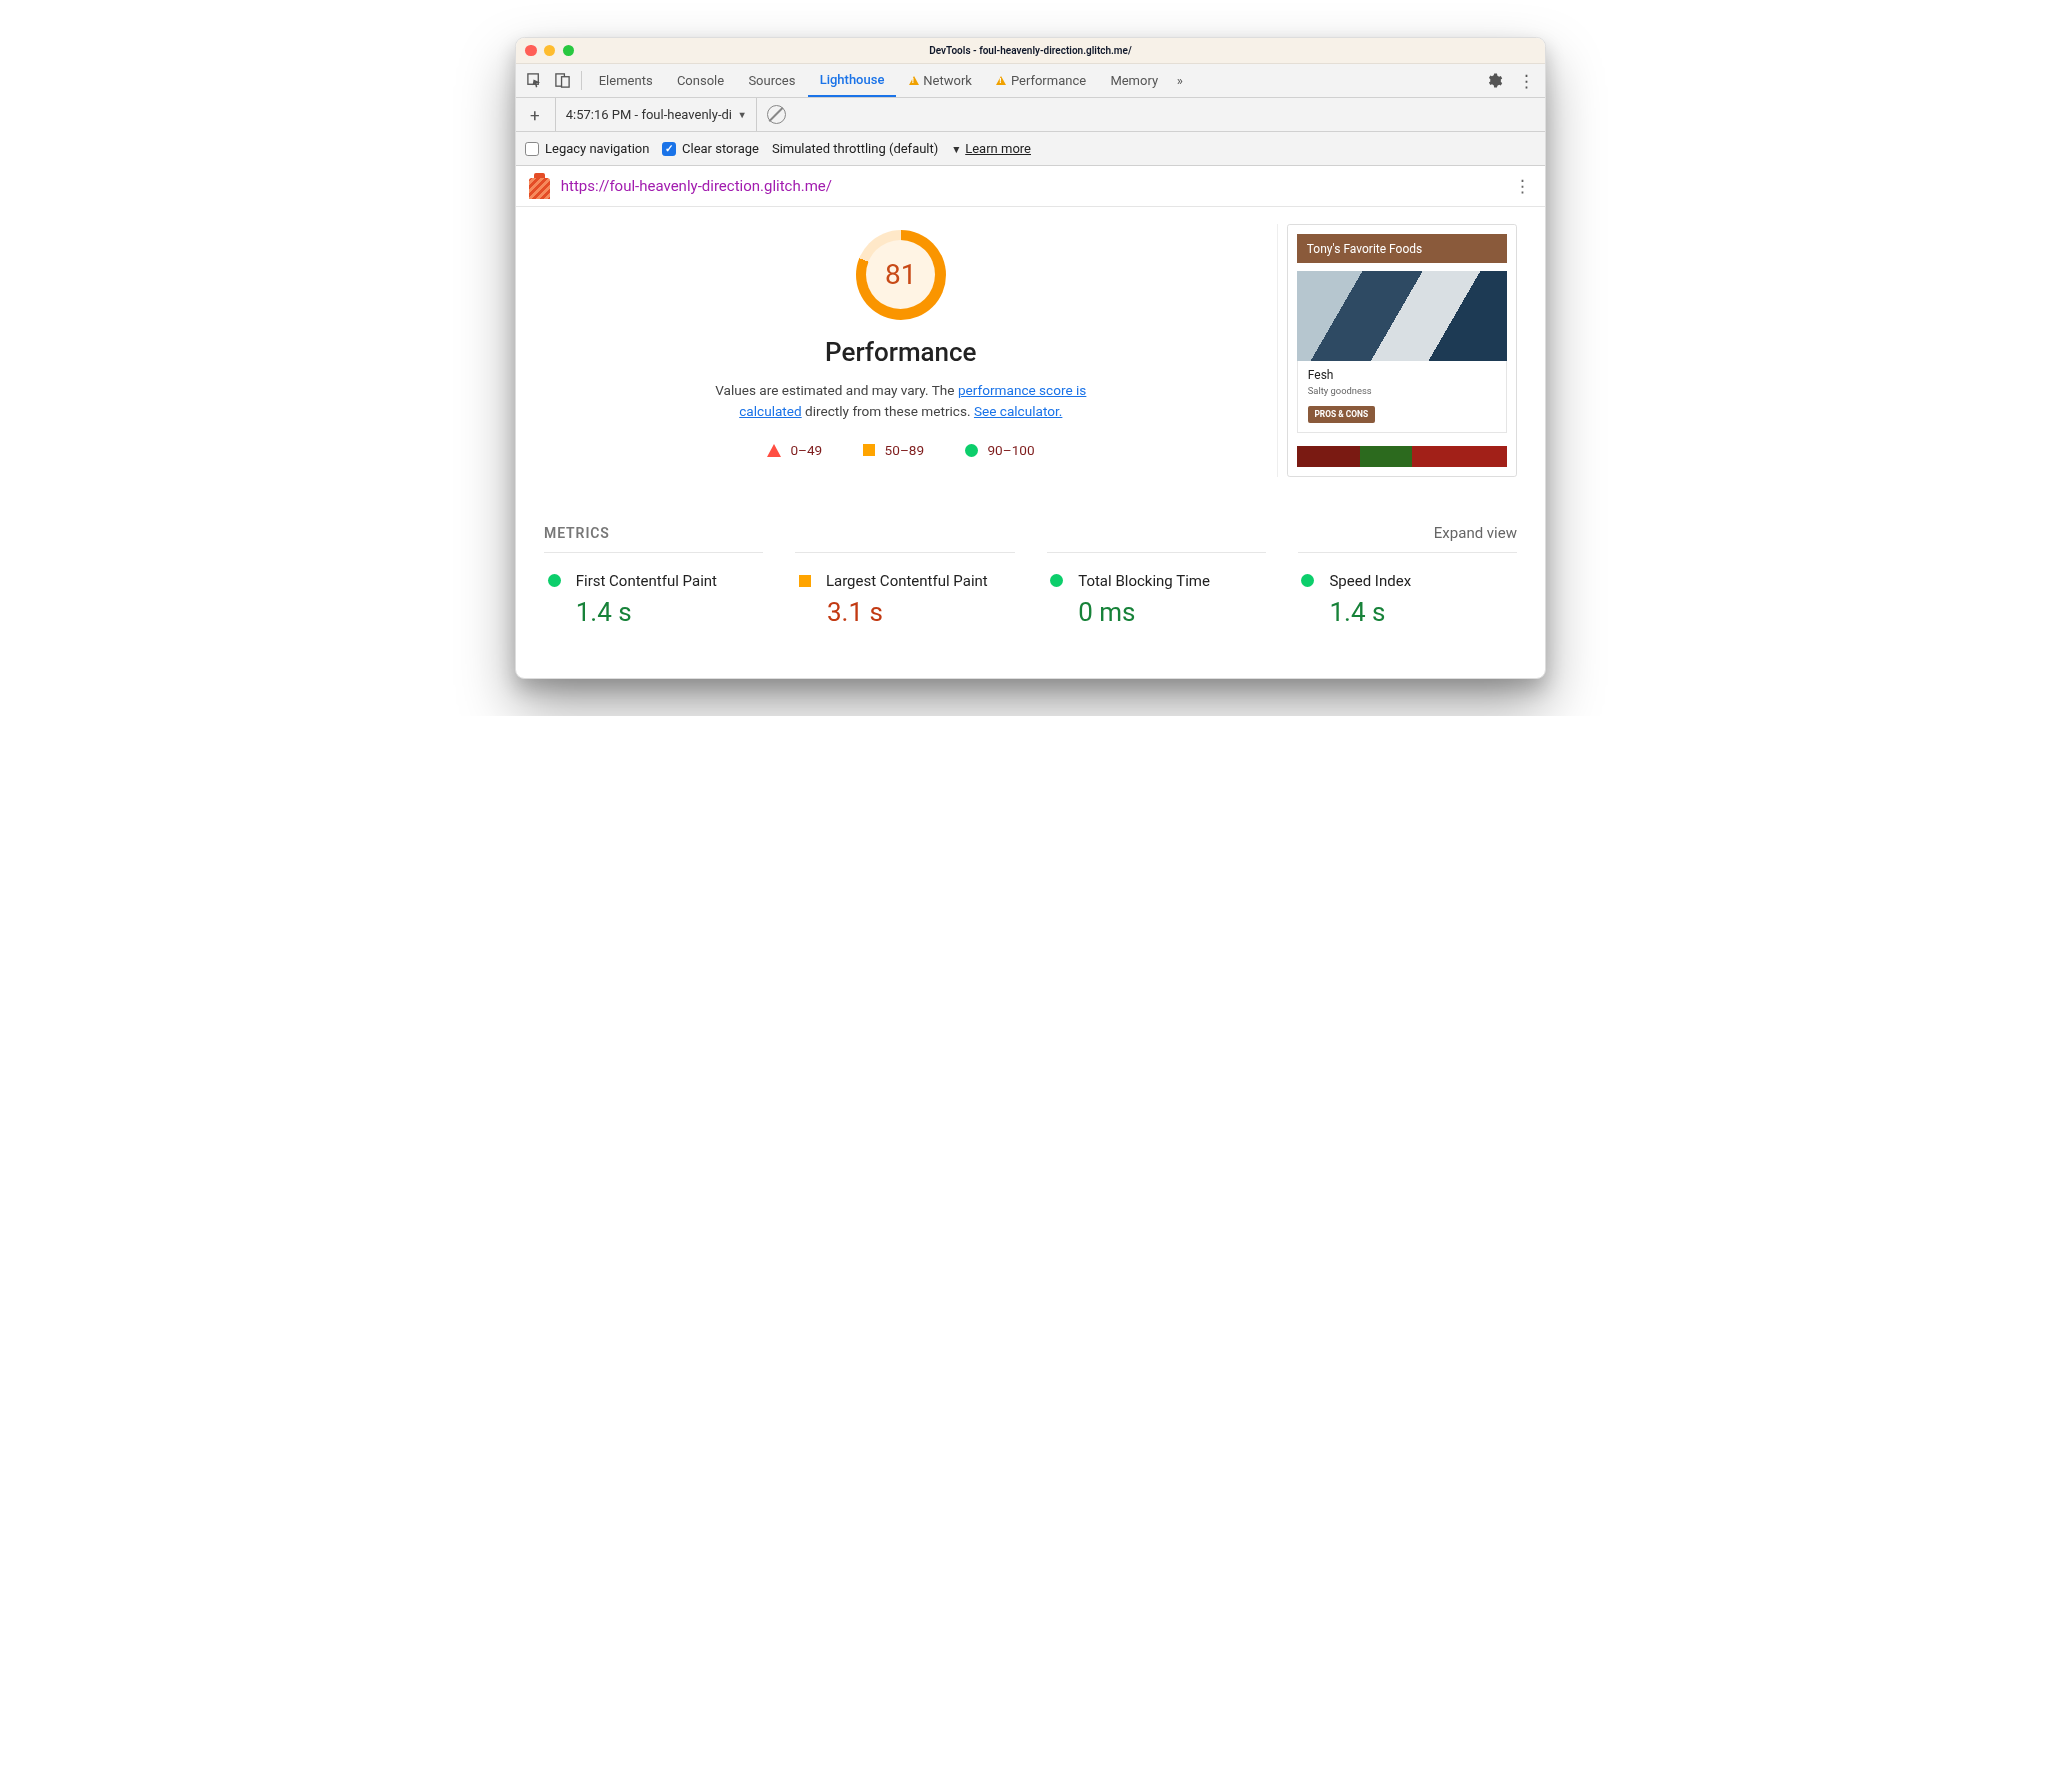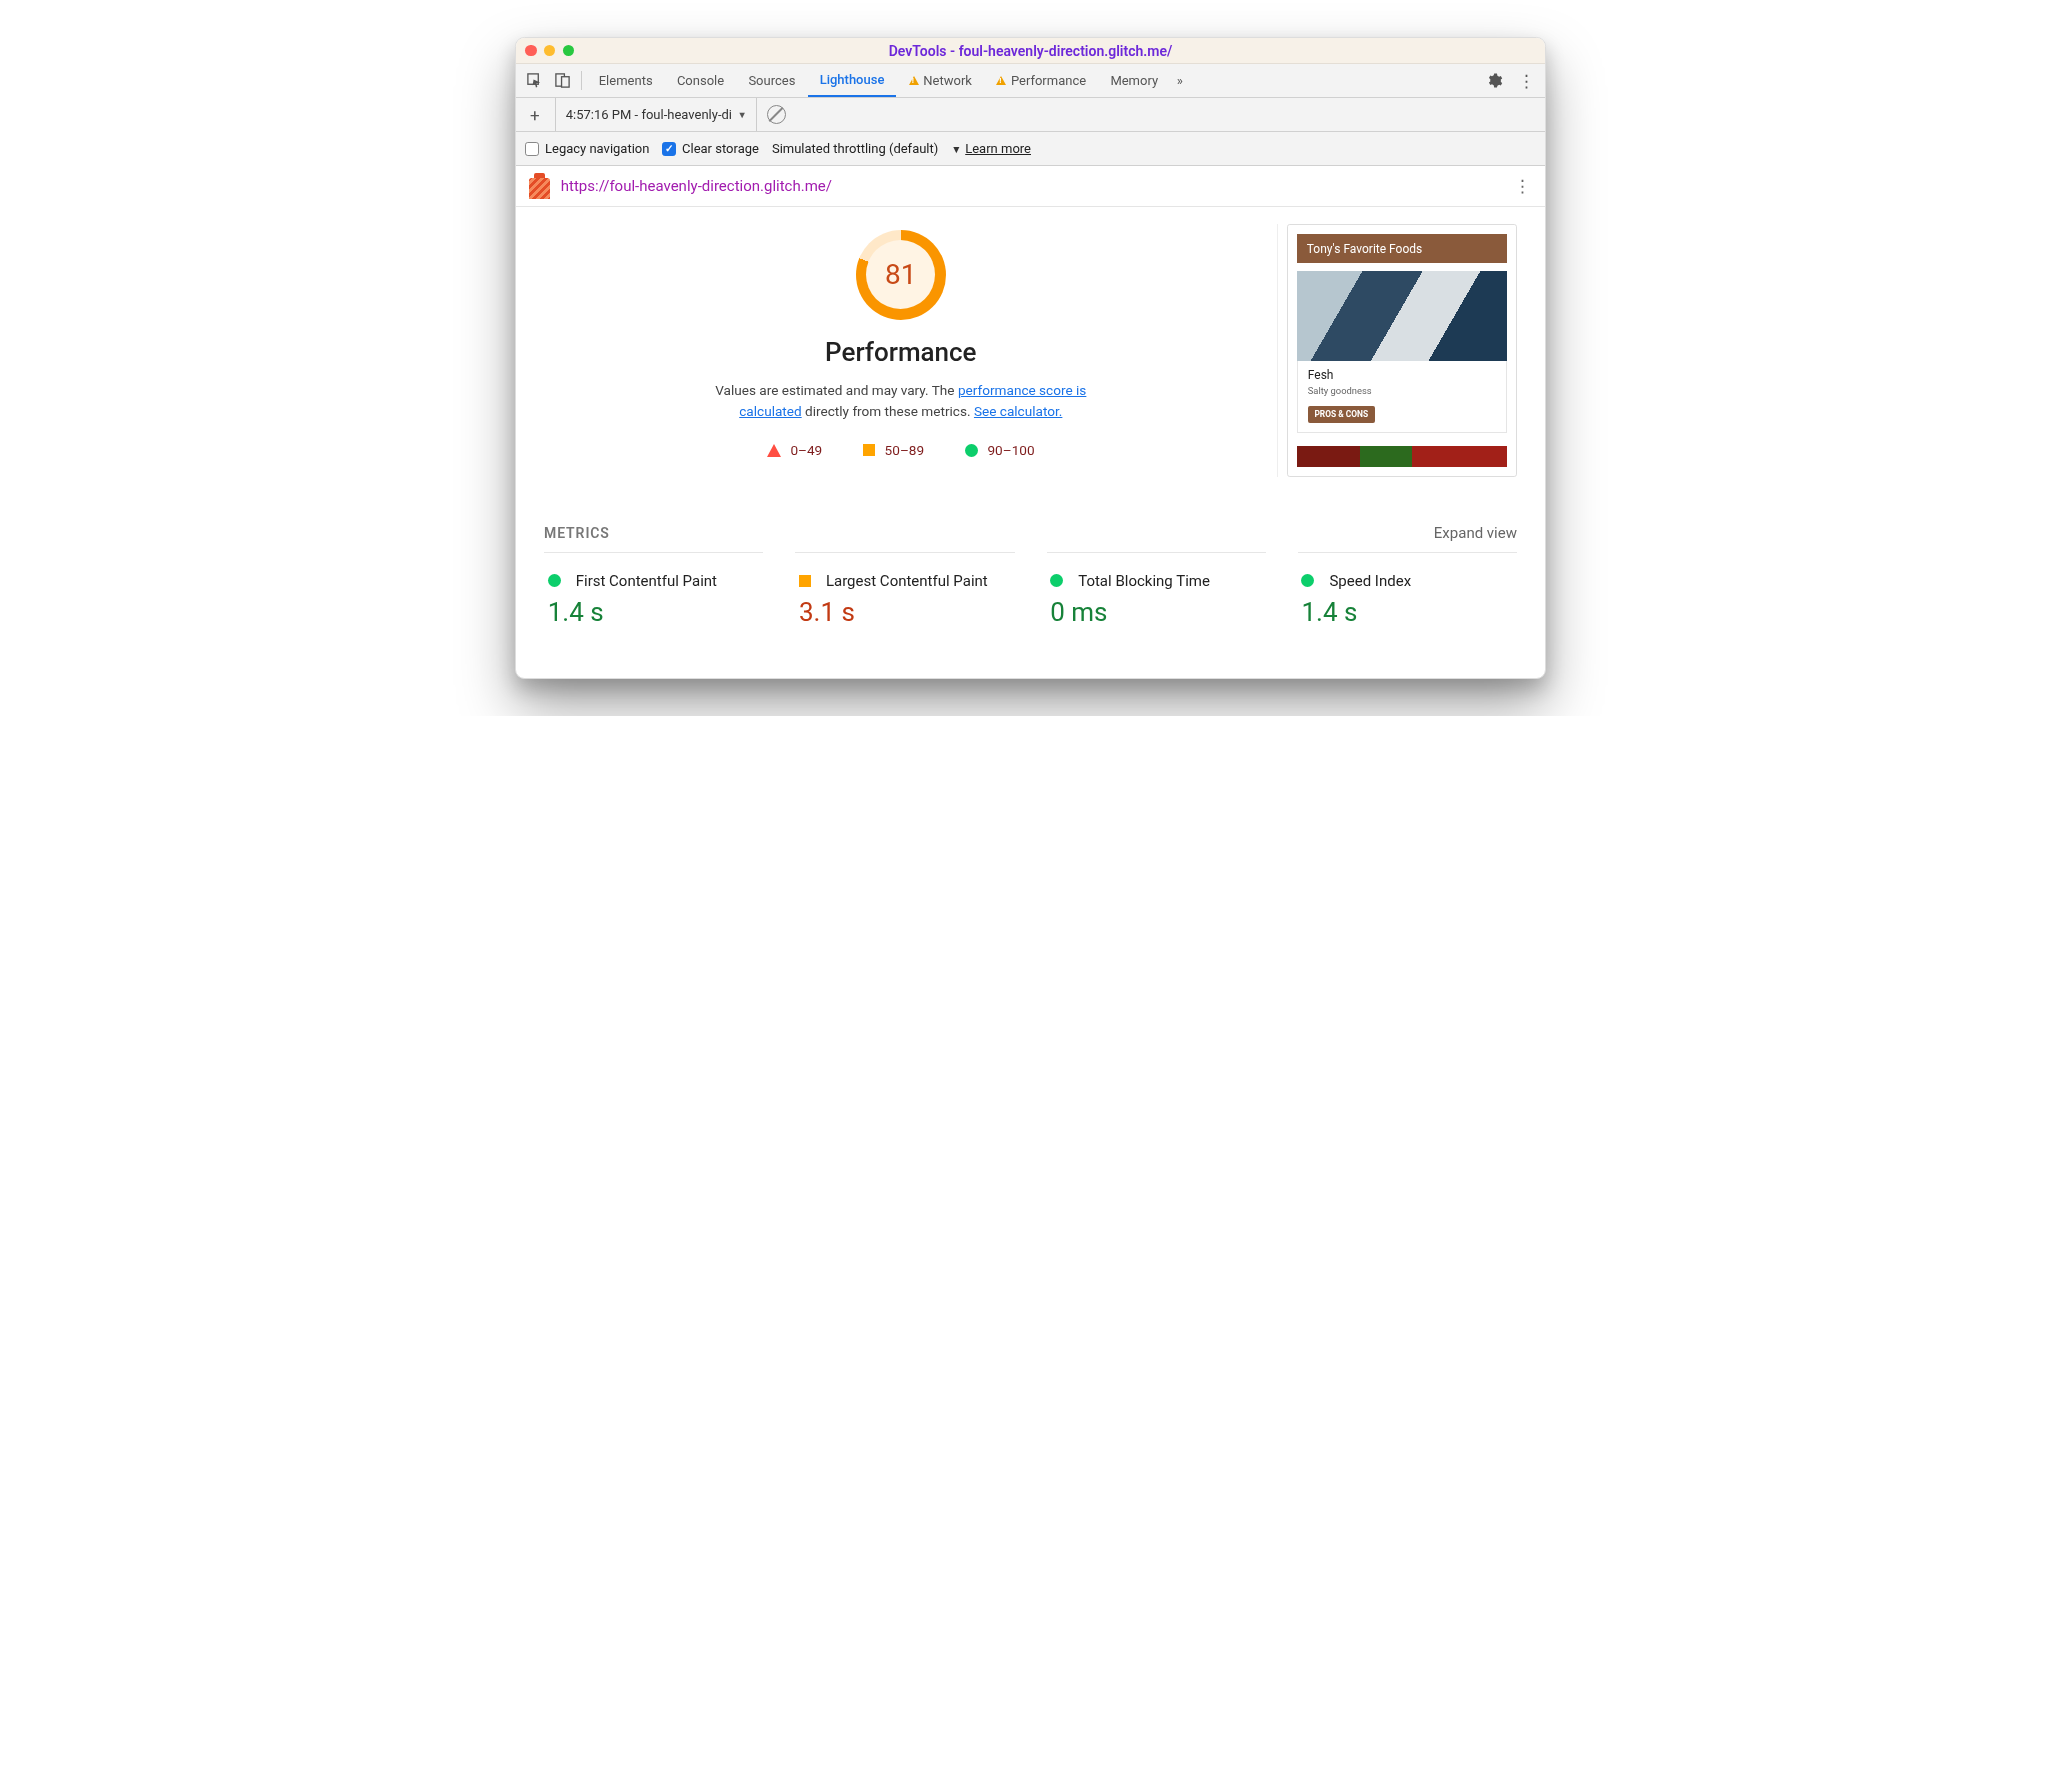--- a/index.html
+++ b/index.html
@@ -29,21 +29,21 @@
     position: relative;
     border-bottom: 0.9px solid #e4ded5;
   }
   .traffic { display: flex; gap: 7.5px; }
   .tl { width: 11.2px; height: 11.2px; border-radius: 50%; }
   .tl.red { background: #ff5f57; }
   .tl.yellow { background: #febc2e; }
   .tl.green { background: #28c840; }
   .titlebar .title {
     position: absolute; left:0; right:0; text-align:center;
-    font-size: 14px; font-weight:600; color:#6d28d9;
+    font-size: 10px; font-weight:600; color:#0f172a;
     pointer-events:none;
   }
   
   .tabstrip {
     display:flex; align-items:center; height:34px;
     background:#f3f3f3; border-bottom:0.9px solid #d0d0d0;
     padding: 0 5.6px; gap:1.9px;justify-content:space-between;
   }
   .ts-icon { width:26px; height:26px; display:flex; align-items:center; justify-content:center; color:#555; border-radius:3.7px;}
   .ts-sep { width:0.9px; height:19px; background:#ccc; margin:0 3.7px;}
@@ -132,21 +132,21 @@
   .metrics-hdr{display:flex;align-items:center;margin-top:47px;padding-bottom:9.4px;}
   .metrics-hdr .label{font-size:14px;font-weight:600;letter-spacing:0.9px;color:#777;}
   .metrics-hdr .expand{margin-left:auto;font-size:15px;color:#666;}
   .mgrid{display:grid;grid-template-columns:1fr 1fr 1fr 1fr;column-gap:32px;}
   .mcell{border-top:0.9px solid #e6e6e6;padding:19px 3.7px 22.5px 3.7px;}
   .mrow1{display:flex;align-items:center;gap:15px;}
   .dot{width:13px;height:13px;border-radius:50%;}
   .dot.green{background:#0cce6b;}
   .sq{width:12px;height:12px;background:#ffa400;}
   .mname{font-size:15px;color:#222;}
-  .mval{font-size:26px;margin-top:7.5px;font-weight:400;}
+  .mval{font-size:26px;margin-top:7.5px;margin-left:28px;font-weight:400;}
   .mval.green{color:#178239;}
   .mval.orange{color:#c23a13;}
   svg{display:block;}
 </style>
 </head>
 <body>
 
 <div class="window">
 
   <div class="titlebar">

